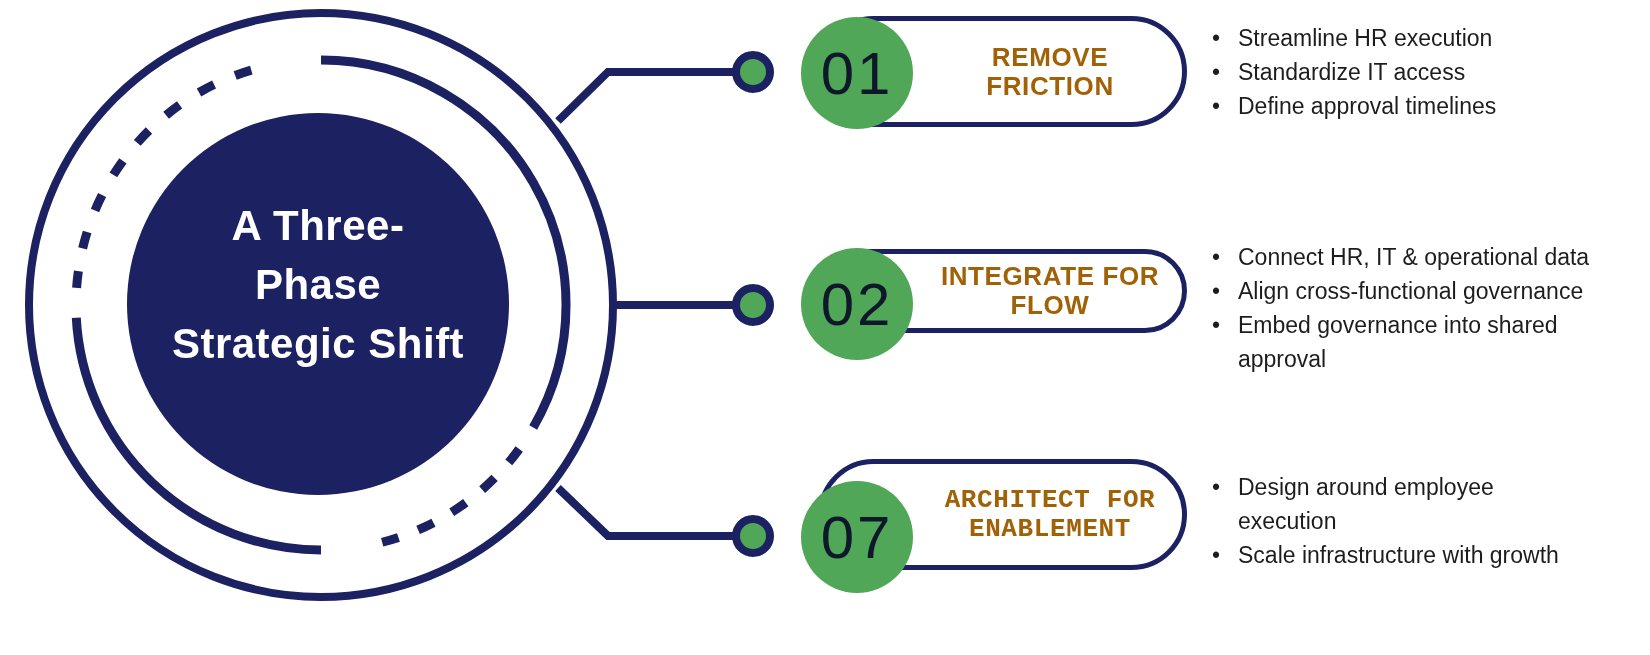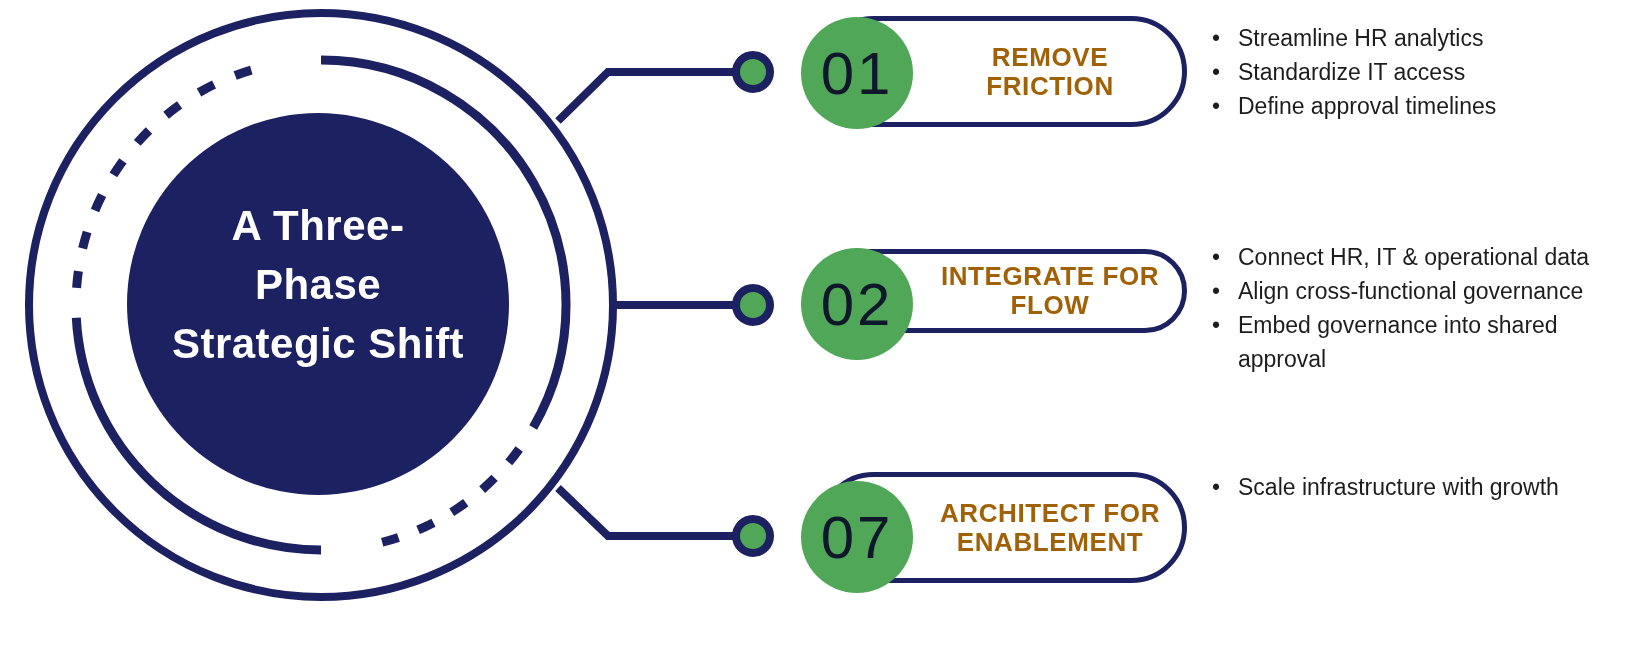--- a/index.html
+++ b/index.html
@@ -38,21 +38,21 @@
     text-align:center;
   }
   .pill-title{
     white-space:pre-line;
     font-size:26px;line-height:29px;font-weight:800;
     letter-spacing:0.6px;
     color:#a16207;
   }
   .pill.p1{left:818px;top:16px;width:369px;height:111px;}
   .pill.p2{left:818px;top:249px;width:369px;height:84px;}
-  .pill.p3{left:818px;top:472px;width:369px;height:111px;}
+  .pill.p3{left:818px;top:459px;width:369px;height:111px;font-family:Liberation Mono, monospace;}
 
   .num-circle{
     position:absolute;width:112px;height:112px;border-radius:50%;
     background:var(--color-green);
     display:flex;align-items:center;justify-content:center;
     color:#0f172a;
     font-size:60px;font-weight:300;letter-spacing:3px;
   }
   .num-circle.p1{left:801px;top:17px;}
   .num-circle.p2{left:801px;top:248px;}
@@ -111,21 +111,21 @@
 
   <div class="pill p1">
     <span class="pill-title">REMOVE
 FRICTION</span>
   </div>
   <div class="num-circle p1">
     <span>01</span>
   </div>
   <ul class="bullet-list p1">
     <li>
-        <span class="bullet-text">Streamline HR analytics</span>
+        <span class="bullet-text">Streamline HR execution</span>
       </li>
     <li>
         <span class="bullet-text">Standardize IT access</span>
       </li>
     <li>
         <span class="bullet-text">Define approval timelines</span>
       </li>
   </ul>
 
   <div class="pill p2">
@@ -150,17 +150,21 @@
 
   <div class="pill p3">
     <span class="pill-title">ARCHITECT FOR
 ENABLEMENT</span>
   </div>
   <div class="num-circle p3">
     <span>07</span>
   </div>
   <ul class="bullet-list p3">
     <li>
+        <span class="bullet-text">Design around employee
+execution</span>
+      </li>
+    <li>
         <span class="bullet-text">Scale infrastructure with growth</span>
       </li>
   </ul>
 
 </div>
 
 </body></html>

